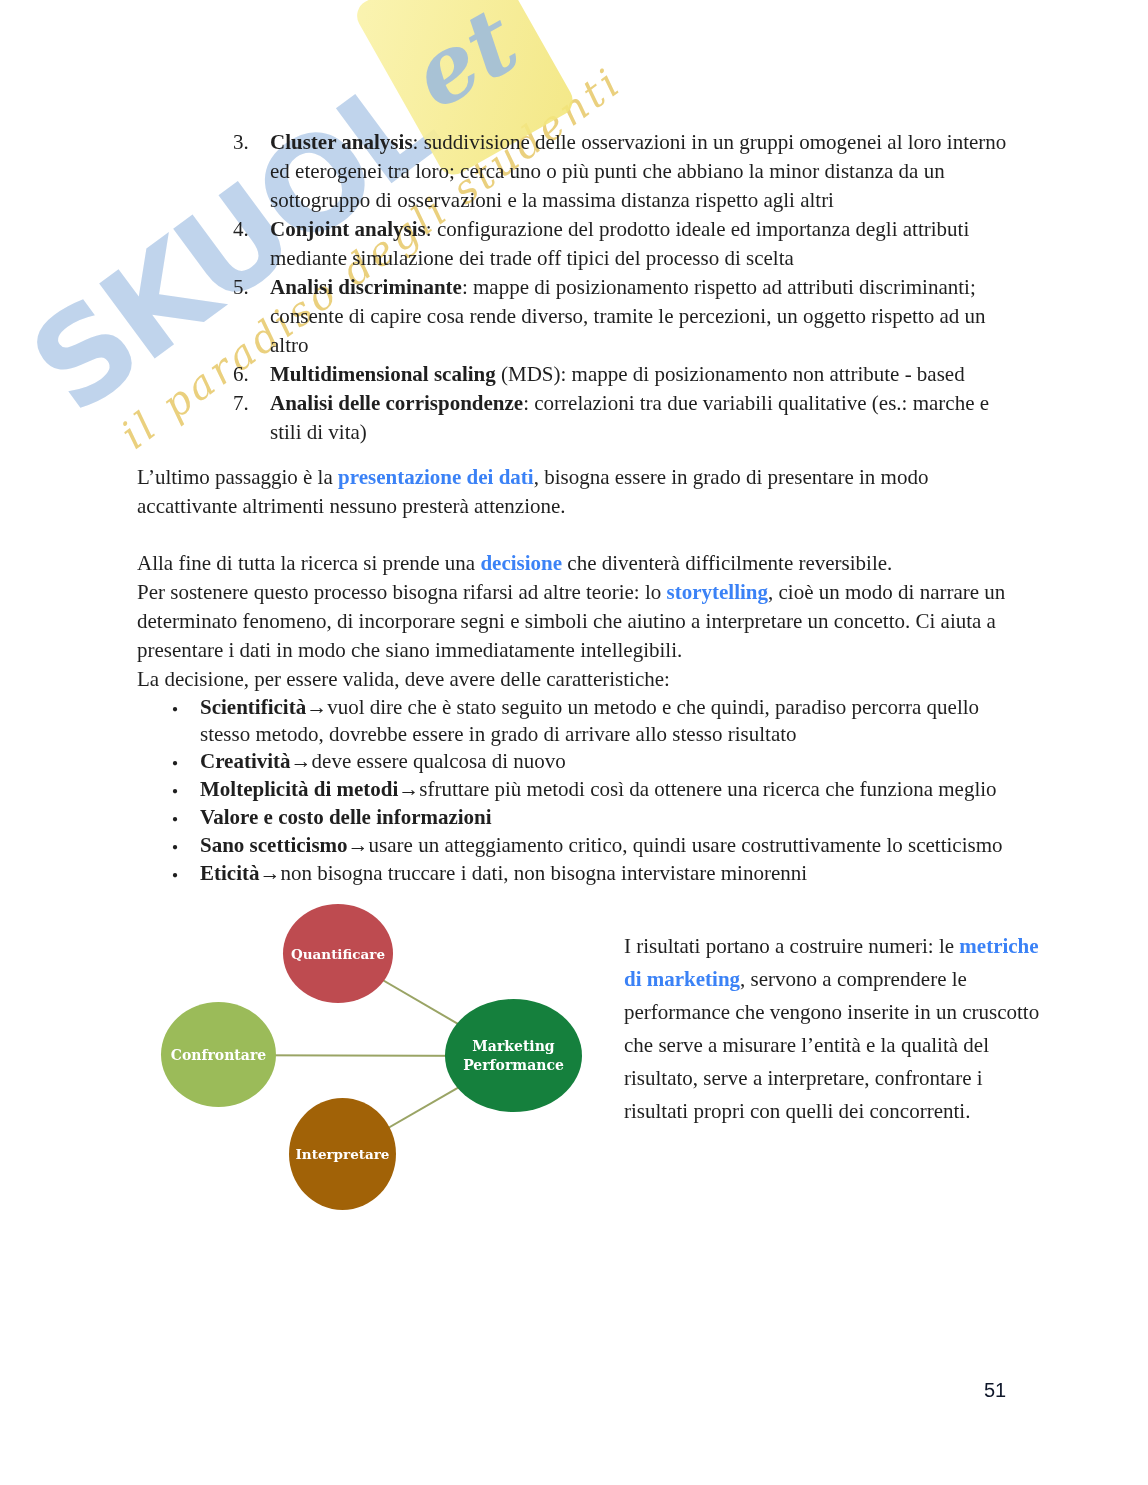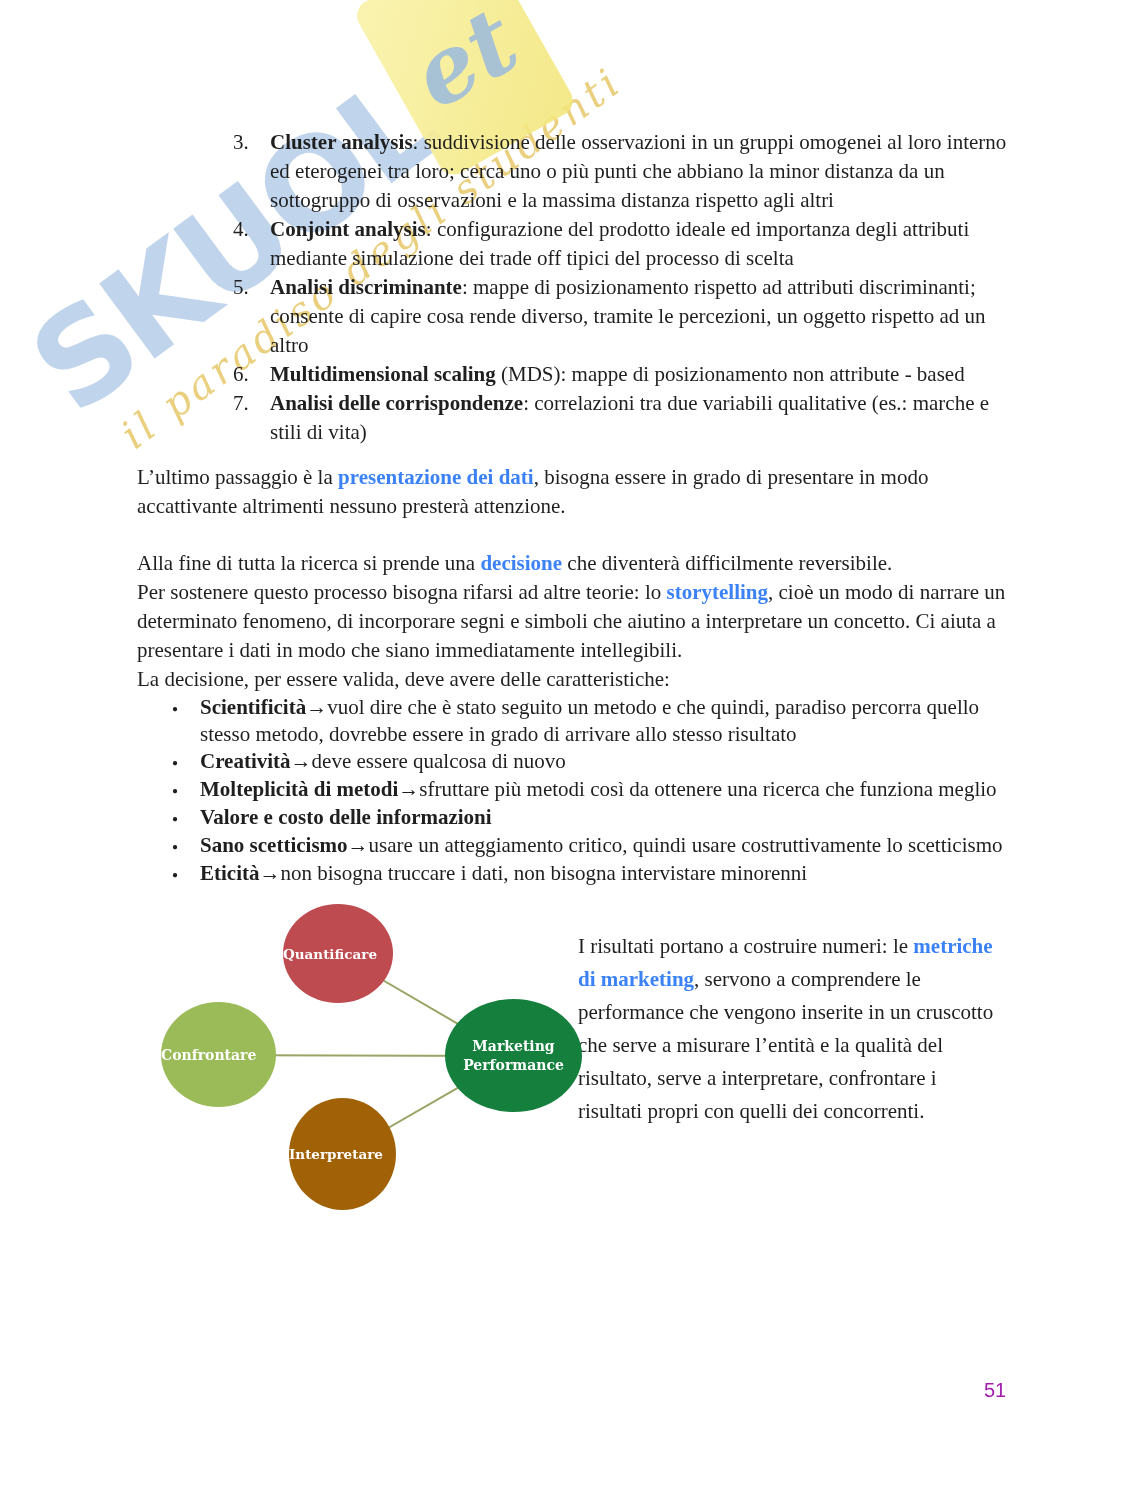--- a/index.html
+++ b/index.html
@@ -56,35 +56,35 @@
   .bullets li::before{
     content:"●";font-size:10px;line-height:27px;
     width:28px;margin-left:35px;flex-shrink:0;padding-top:1px;
   }
   .bullets .txt{flex:1;}
   
   .diagram{position:relative;margin-top:12px;height:340px;}
   .edges{position:absolute;left:0;top:0;z-index:0;}
   .node{
     position:absolute;z-index:1;border-radius:50%;
-    display:flex;align-items:center;text-align:center;
+    display:flex;align-items:center;justify-content:center;text-align:center;
     color:#ffffff;font-weight:bold;font-family:"DejaVu Serif",serif;
   }
   .node-quantificare{left:146px;top:4px;width:110px;height:99px;font-size:13.5px;}
   .node-confrontare{left:24px;top:102px;width:115px;height:105px;font-size:14px;}
   .node-interpretare{left:152px;top:198px;width:107px;height:112px;font-size:13.5px;}
   .node-marketing{left:308px;top:99px;width:137px;height:113px;font-size:14px;line-height:1.3;padding:0 14px;box-sizing:border-box;}
   .side-text{
-    position:absolute;left:441px;top:30px;width:426px;
+    position:absolute;left:487px;top:30px;width:426px;
     font-size:21px;line-height:33px;
   }
   
   .pagenum{
     position:absolute;left:984px;top:1379px;z-index:1;
-    font-family:"Liberation Sans",sans-serif;font-size:20px;color:#a21caf;
+    font-family:"Liberation Sans",sans-serif;font-size:20px;color:#0f172a;
   }
 </style>
 </head>
 <body>
 
 <div class="page">
 
   <div class="watermark">
     <div class="wm-row1">
       <span class="wm-letters">SKUOL</span>

